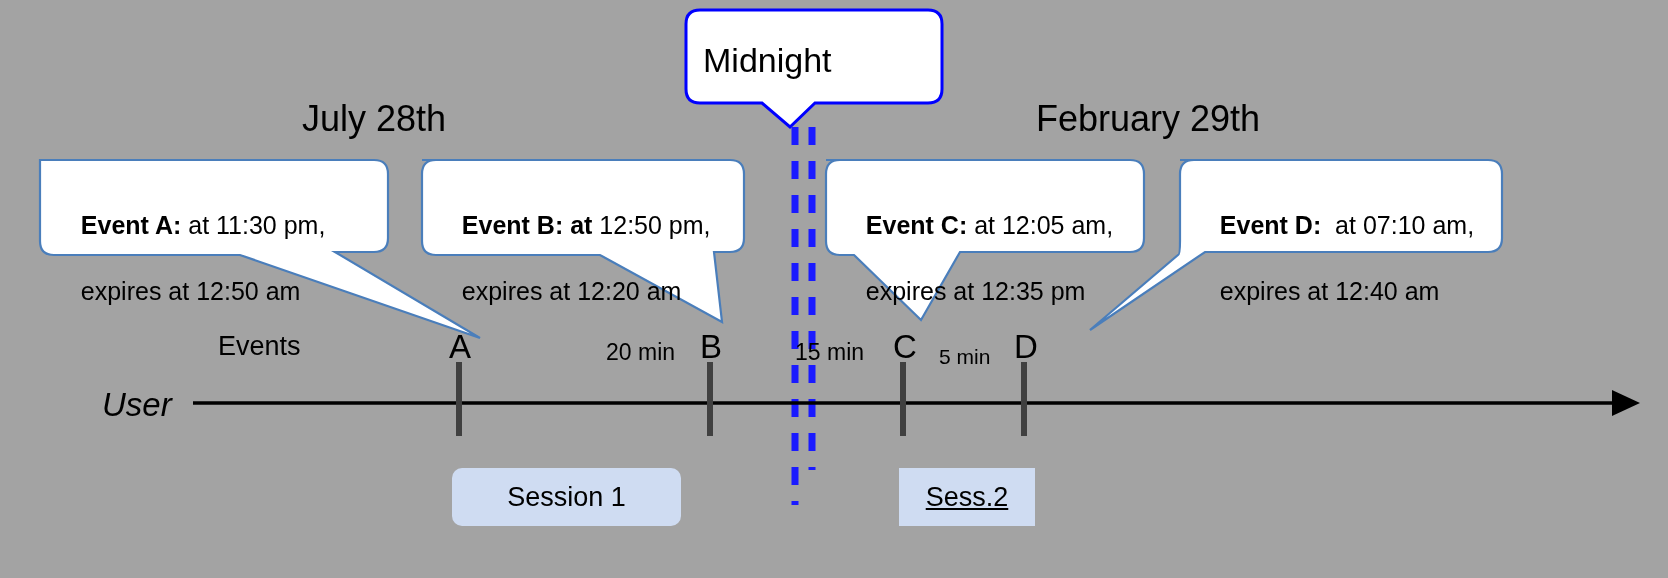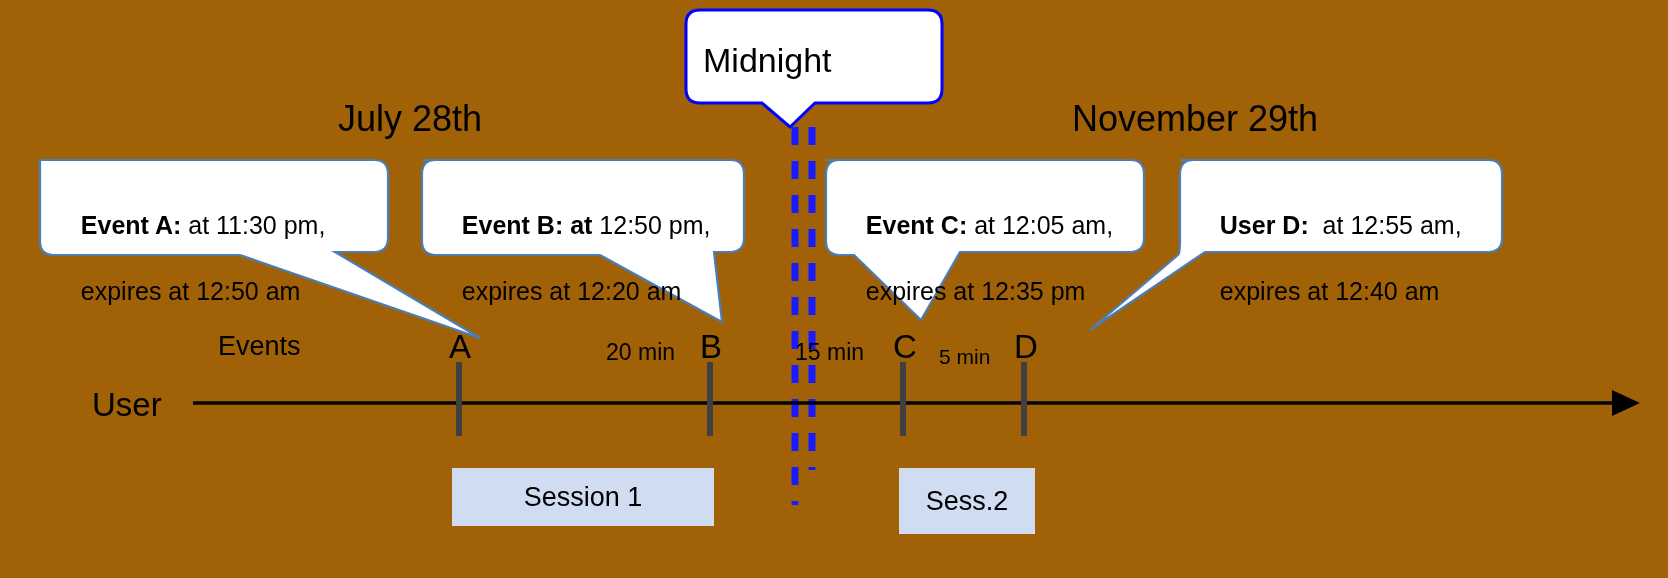--- a/index.html
+++ b/index.html
@@ -9,40 +9,39 @@
     background: #ffffff;
   }
   body {
     font-family: "Liberation Sans", sans-serif;
     color: #000000;
   }
   #stage {
     position: relative;
     width: 1668px;
     height: 578px;
-    background: #a16207;
+    background: #a3a3a3;
     overflow: hidden;
   }
   #vec {
     position: absolute;
     left: 0;
     top: 0;
     width: 1668px;
     height: 578px;
   }
   .lbl {
     position: absolute;
     white-space: pre;
     line-height: 1.18;
   }
   
   .date-label {
     font-size: 36px;
     color: #000;
-    margin-left: 36px;
   }
   
   .midnight-text {
     font-size: 34px;
     color: #000;
   }
   
   .callout-text {
     font-size: 25px;
     color: #000;
@@ -157,54 +156,54 @@
 
     <line x1="459" y1="362" x2="459" y2="436" stroke="#404040" stroke-width="6"></line>
     <line x1="710" y1="362" x2="710" y2="436" stroke="#404040" stroke-width="6"></line>
     <line x1="903" y1="362" x2="903" y2="436" stroke="#404040" stroke-width="6"></line>
     <line x1="1024" y1="362" x2="1024" y2="436" stroke="#404040" stroke-width="6"></line>
   </svg>
 
   <div class="lbl midnight-text" style="left:703px; top:40px;">Midnight</div>
 
   <div class="lbl date-label" style="left:302px; top:98px;">July 28th</div>
-  <div class="lbl date-label" style="left:1036px; top:98px;">November 29th</div>
+  <div class="lbl date-label" style="left:1036px; top:98px;">February 29th</div>
 
   <div class="lbl callout-text" style="left:53px; top:176px; width:330px;">
     <b>Event A:</b><span> at 11:30 pm,</span><br>
     <span>expires at 12:50 am</span>
   </div>
 
   <div class="lbl callout-text" style="left:434px; top:176px; width:305px;">
     <b>Event B: at</b><span> 12:50 pm,</span><br>
     <span>expires at 12:20 am</span>
   </div>
 
   <div class="lbl callout-text" style="left:838px; top:176px; width:305px;">
     <b>Event C:</b><span> at 12:05 am,</span><br>
     <span>expires at 12:35 pm</span>
   </div>
 
   <div class="lbl callout-text" style="left:1192px; top:176px; width:310px;">
-    <b>User D:</b><span>  at 12:55 am,</span><br>
+    <b>Event D:</b><span>  at 07:10 am,</span><br>
     <span>expires at 12:40 am</span>
   </div>
 
   <div class="lbl events-name" style="left:176px; top:331px;margin-left:42px;">Events</div>
-  <div class="lbl axis-name" style="left:92px; top:386px;">User</div>
+  <div class="lbl axis-name" style="left:102px; top:386px;font-style:italic;">User</div>
 
   <div class="lbl tick-letter" style="left:449px; top:328px;">A</div>
   <div class="lbl tick-letter" style="left:700px; top:328px;">B</div>
   <div class="lbl tick-letter" style="left:893px; top:328px;">C</div>
   <div class="lbl tick-letter" style="left:1014px; top:328px;">D</div>
 
   <div class="lbl interval" style="left:606px; top:339px;">20 min</div>
   <div class="lbl interval" style="left:795px; top:339px;">15 min</div>
   <div class="lbl interval small" style="left:939px; top:345px;text-align:right;">5 min</div>
 
-  <div class="session-box" style="left:452px; top:468px; width:262px; height:58px;">
+  <div class="session-box" style="left:452px; top:468px; width:229px; height:58px;border-radius:10px;">
     <span>Session 1</span>
   </div>
-  <div class="session-box" style="left:899px; top:468px; width:136px; height:66px;">
+  <div class="session-box" style="left:899px; top:468px; width:136px; height:58px;text-decoration:underline;">
     <span>Sess.2</span>
   </div>
 
 </div>
 
 </body></html>

